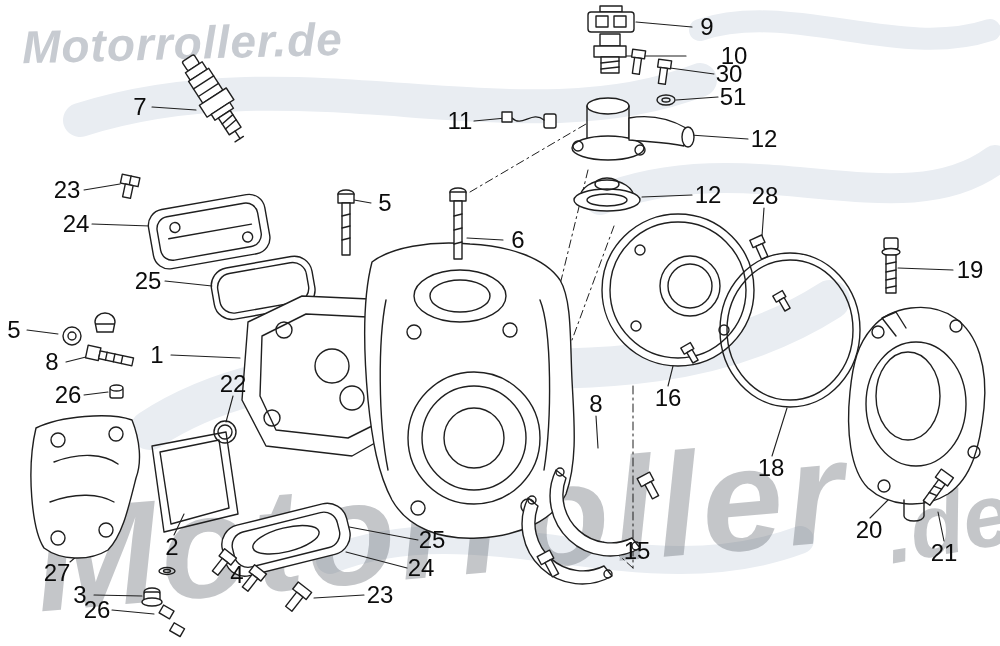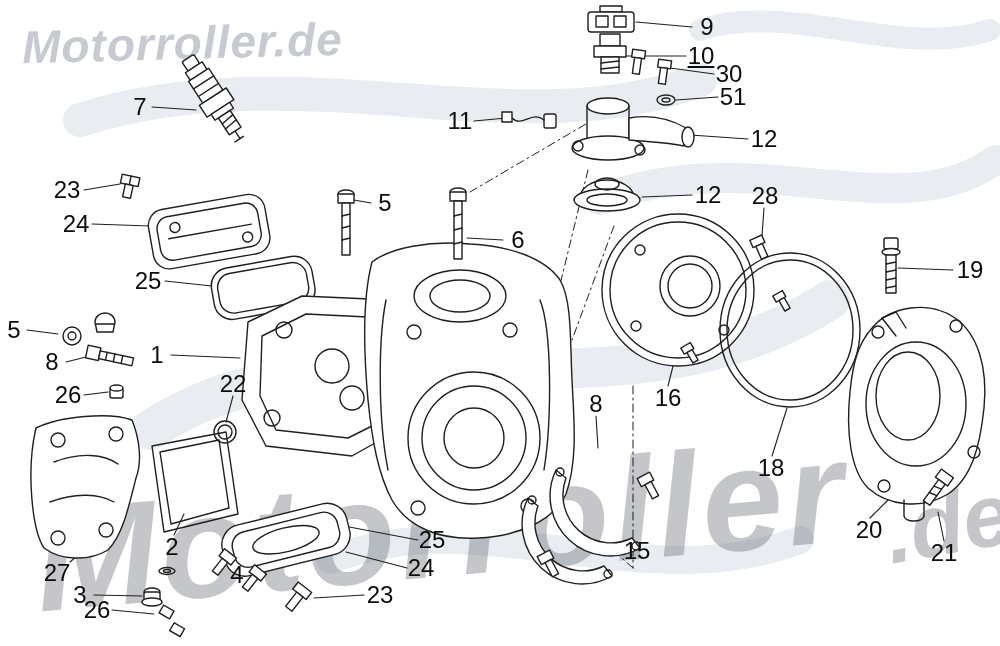--- a/index.html
+++ b/index.html
@@ -374,21 +374,21 @@
       </g>
       <g transform="rotate(-28 548 560)" fill="#fff">
         <rect x="540" y="552" width="14" height="9"></rect>
         <rect x="544" y="561" width="7" height="16"></rect>
       </g>
     </g>
   </svg>
 
   <div class="callouts">
       <div class="callout" style="left: 707px; top: 27px;">9</div>
-      <div class="callout" style="left: 701px; top: 56px; text-decoration: underline;">10</div>
+      <div class="callout" style="left: 734px; top: 56px;">10</div>
       <div class="callout" style="left: 729px; top: 74px;">30</div>
       <div class="callout" style="left: 733px; top: 97px;">51</div>
       <div class="callout" style="left: 140px; top: 107px;">7</div>
       <div class="callout" style="left: 460px; top: 121px;">11</div>
       <div class="callout" style="left: 764px; top: 139px; text-align: right;">12</div>
       <div class="callout" style="left: 708px; top: 195px;">12</div>
       <div class="callout" style="left: 765px; top: 196px;">28</div>
       <div class="callout" style="left: 67px; top: 190px;">23</div>
       <div class="callout" style="left: 76px; top: 224px;">24</div>
       <div class="callout" style="left: 385px; top: 203px;">5</div>

